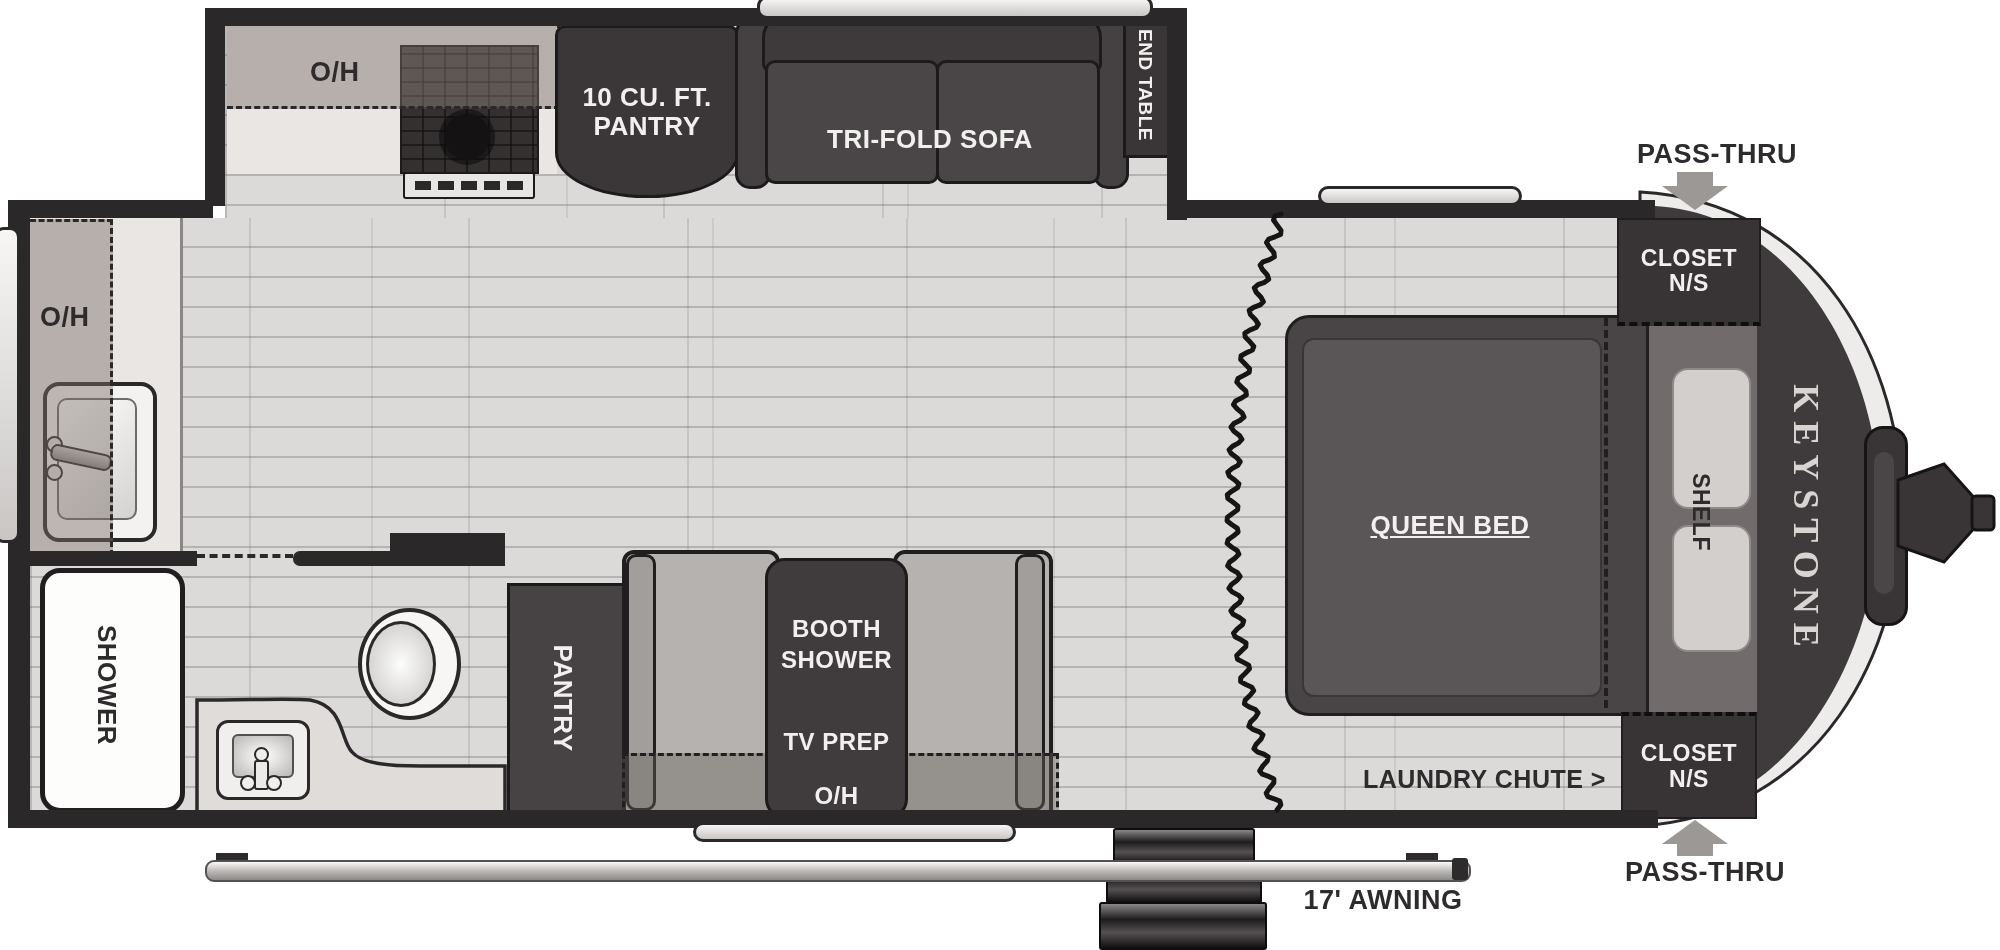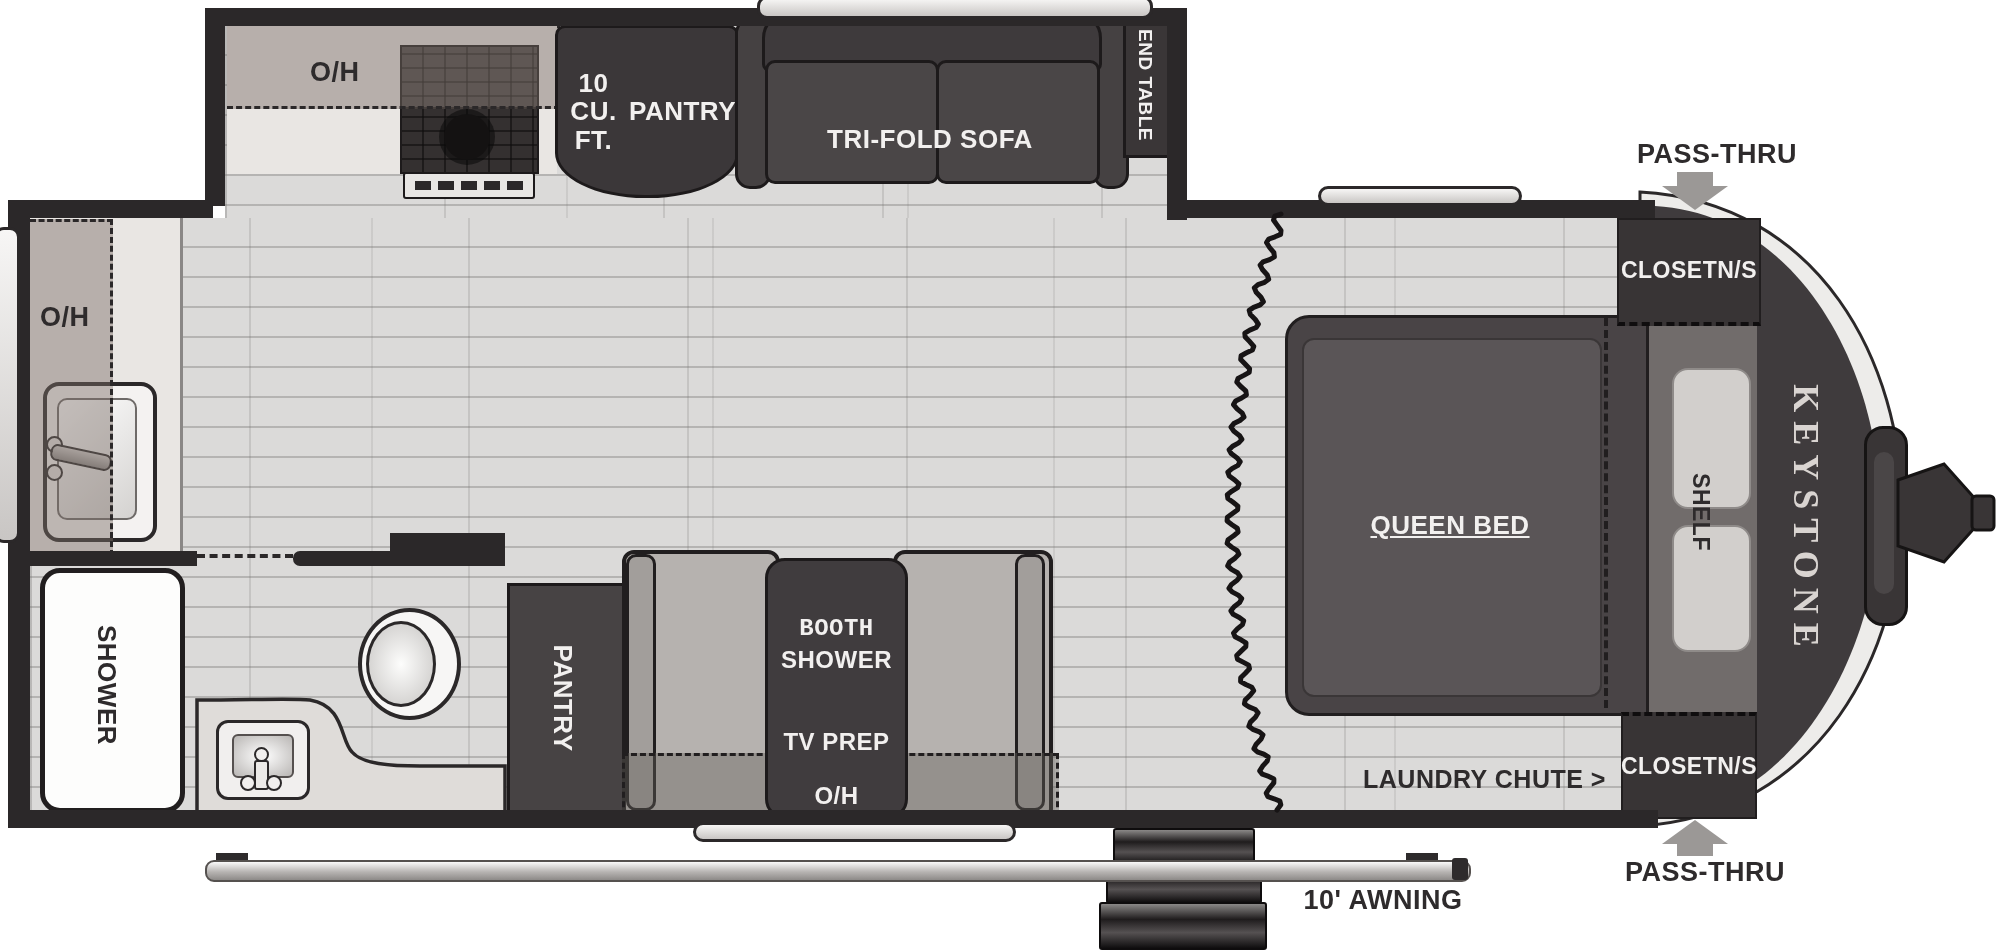--- a/index.html
+++ b/index.html
@@ -8,21 +8,21 @@
   .abs{position:absolute;}
   .wall{position:absolute;background:#2b2829;}
   .floor{position:absolute;background-color:#dbdad9;
     background-image:
       repeating-linear-gradient(90deg, rgba(110,108,106,.20) 0 2px, transparent 2px 219px),
       repeating-linear-gradient(90deg, rgba(110,108,106,.14) 0 2px, transparent 2px 341px),
       repeating-linear-gradient(180deg, transparent 0 28px, rgba(110,108,106,.35) 28px 30px);}
   .lbl{position:absolute;font-weight:bold;color:#2e2b2c;letter-spacing:.5px;line-height:1.1;}
   .lbl-light{color:#f2f0ef;}
   .center{display:flex;align-items:center;justify-content:center;text-align:center;}
-  .col{display:flex;flex-direction:row;align-items:center;justify-content:center;text-align:center;}
+  .col{display:flex;flex-direction:column;align-items:center;justify-content:center;text-align:center;}
   .rot90{transform:rotate(90deg);}
   .window{position:absolute;background:linear-gradient(#f7f6f5,#c9c6c4);
           border:3px solid #2b2829;border-radius:10px;}
   .dark-box{position:absolute;background:#3a3637;border:3px solid #1d1a1b;}
   .oh-overlay{position:absolute;background:rgba(122,109,102,.45);}
   .bench{position:absolute;background:#b6b2af;border:4px solid #211e1f;border-radius:12px;}
   .armrest{position:absolute;background:#a29e9b;border:3px solid #211e1f;border-radius:10px;}
   .steps{position:absolute;background:linear-gradient(180deg,#8a8887,#1f1c1d 35%,#555152 65%,#100e0f);
          border:2px solid #0e0c0d;border-radius:3px;}
   .tri{position:absolute;width:0;height:0;}
@@ -67,21 +67,21 @@
 
   <div class="dark-box" style="left:507px;top:583px;width:113px;height:230px;background:#474344;"></div>
   <div class="lbl lbl-light rot90 center" style="left:483px;top:683px;width:160px;height:30px;font-size:26px;">PANTRY</div>
 
   <div class="bench" style="left:622px;top:550px;width:150px;height:263px;"></div>
   <div class="armrest" style="left:626px;top:554px;width:24px;height:251px;"></div>
   <div class="bench" style="left:893px;top:550px;width:152px;height:263px;"></div>
   <div class="armrest" style="left:1015px;top:554px;width:24px;height:251px;"></div>
   <div class="oh-overlay" style="left:622px;top:753px;width:431px;height:58px;background:rgba(100,94,91,.40);border:3px dashed #211e1f;"></div>
   <div class="abs" style="left:765px;top:558px;width:137px;height:255px;background:#403c3e;border:3px solid #1d1a1b;border-radius:20px;">
-    <div class="lbl lbl-light" style="left:0;top:55px;width:100%;text-align:center;font-size:24px;font-family:Liberation Mono, monospace;">BOOTH</div>
+    <div class="lbl lbl-light" style="left:0;top:55px;width:100%;text-align:center;font-size:24px;">BOOTH</div>
     <div class="lbl lbl-light" style="left:0;top:86px;width:100%;text-align:center;font-size:24px;">SHOWER</div>
     <div class="lbl lbl-light" style="left:0;top:168px;width:100%;text-align:center;font-size:24px;">TV PREP</div>
     <div class="lbl lbl-light" style="left:0;top:222px;width:100%;text-align:center;font-size:24px;">O/H</div>
   </div>
 
   <div class="abs" style="left:227px;top:24px;width:330px;height:150px;background:#e9e6e3;"></div>
   <div class="abs" style="left:400px;top:45px;width:135px;height:62px;background:#4a4645;border:2px solid #1d1a1b;background-image:repeating-linear-gradient(0deg,transparent 0 12px,rgba(20,18,18,.5) 12px 14px),repeating-linear-gradient(90deg,transparent 0 20px,rgba(20,18,18,.5) 20px 22px);"></div>
   <div class="abs" style="left:400px;top:107px;width:135px;height:63px;background:#343030;border:2px solid #1d1a1b;background-image:repeating-linear-gradient(0deg,transparent 0 12px,rgba(15,13,13,.6) 12px 14px),repeating-linear-gradient(90deg,transparent 0 20px,rgba(15,13,13,.6) 20px 22px);"></div>
   <div class="abs" style="left:444px;top:114px;width:46px;height:46px;background:#141212;border-radius:50%;box-shadow:0 0 0 5px rgba(10,9,9,.55);"></div>
   <div class="abs" style="left:403px;top:172px;width:128px;height:23px;background:#e8e6e4;border:2px solid #1d1a1b;border-radius:3px;display:flex;gap:7px;align-items:center;justify-content:center;">
@@ -170,15 +170,15 @@
 
 
   <div class="steps" style="left:1113px;top:828px;width:138px;height:34px;"></div>
   <div class="steps" style="left:1106px;top:864px;width:152px;height:36px;"></div>
   <div class="steps" style="left:1099px;top:902px;width:164px;height:44px;"></div>
 
   <div class="abs" style="left:216px;top:853px;width:32px;height:9px;background:#2e2b2c;"></div>
   <div class="abs" style="left:1406px;top:853px;width:32px;height:9px;background:#2e2b2c;"></div>
   <div class="abs" style="left:205px;top:860px;width:1262px;height:18px;background:linear-gradient(#fafafa,#b7b4b2 55%,#8d8a88);border:2px solid #55514f;border-radius:9px;"></div>
   <div class="abs" style="left:1452px;top:858px;width:16px;height:22px;background:#2e2b2c;border-radius:3px;"></div>
-  <div class="lbl" style="left:1288px;top:886px;width:190px;text-align:center;font-size:27px;">10' AWNING</div>
+  <div class="lbl" style="left:1288px;top:886px;width:190px;text-align:center;font-size:27px;">17' AWNING</div>
 
 </div>
 
 </body></html>

